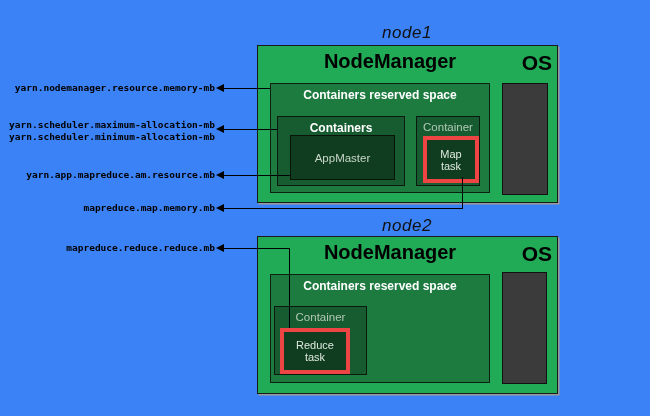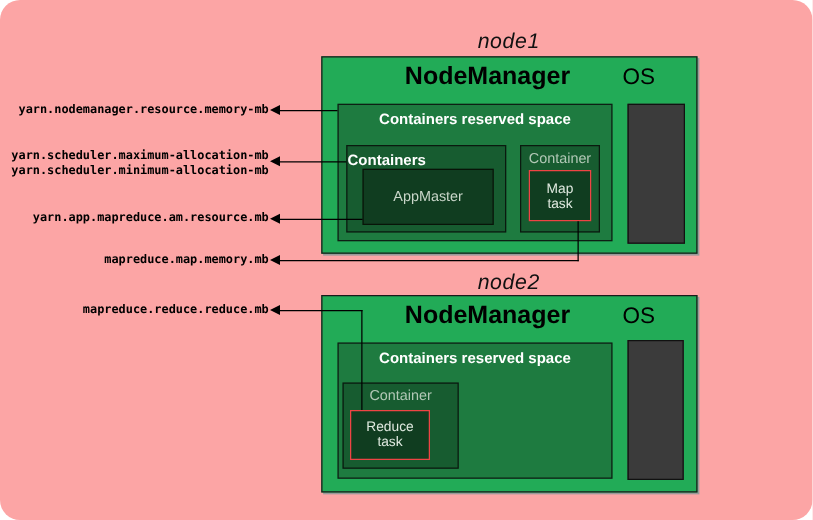--- a/index.html
+++ b/index.html
@@ -1,50 +1,50 @@
 <!DOCTYPE html>
 <html><head>
 <meta charset="utf-8">
 <style>
   html,body{margin:0;padding:0;background:#ffffff;}
   .canvas{
-    position:relative;width:650px;height:416px;background:#fca5a5;
-    font-family:"Liberation Sans", sans-serif;overflow:hidden;border-radius:16px;
+    position:relative;width:650px;height:416px;background:#3b82f6;
+    font-family:"Liberation Sans", sans-serif;overflow:hidden;
   }
   .node-title{
     position:absolute;text-align:center;font-style:italic;font-size:17px;
     color:#111;letter-spacing:0.5px;
   }
   .node-box{
     position:absolute;background:#22ab57;border:1px solid #1a1a1a;
     box-shadow:1.5px 1.5px 0 #9a9a9a;
   }
   .nm-title{
     position:absolute;text-align:center;font-size:20px;font-weight:600;color:#000;
   }
   .os-title{
-    position:absolute;text-align:left;font-size:18px;font-weight:400;color:#000;
+    position:absolute;text-align:right;font-size:21px;font-weight:700;color:#000;
   }
   .reserved-box{
     position:absolute;background:#1e7b40;border:1px solid #0d2014;
   }
   .reserved-label{
     margin-top:4px;text-align:center;font-size:12px;font-weight:bold;color:#ffffff;
   }
   .container-box{
     position:absolute;background:#175c30;border:1px solid #0a1a0f;
   }
   .containers-label{
-    margin-top:4px;font-size:12px;font-weight:bold;color:#ffffff;
+    margin-top:4px;text-align:center;font-size:12px;font-weight:bold;color:#ffffff;
   }
   .container-label{
     margin-top:4px;text-align:center;font-size:11.5px;color:#b2c8b6;
   }
   .task-box{
-    position:absolute;background:#103d20;border:1px solid #ef4444;
+    position:absolute;background:#103d20;border:4px solid #ef4444;
     display:flex;flex-direction:column;align-items:center;justify-content:center;
   }
   .task-text{font-size:11px;line-height:12px;color:#dfe9df;text-align:center;}
   .appmaster-box{
     position:absolute;background:#103d20;border:1px solid #081408;
     display:flex;align-items:center;justify-content:center;
   }
   .appmaster-text{font-size:11.5px;color:#c9d6c9;}
   .os-box{position:absolute;background:#3b3b3b;border:1px solid #111;}
   .cfg-label{

